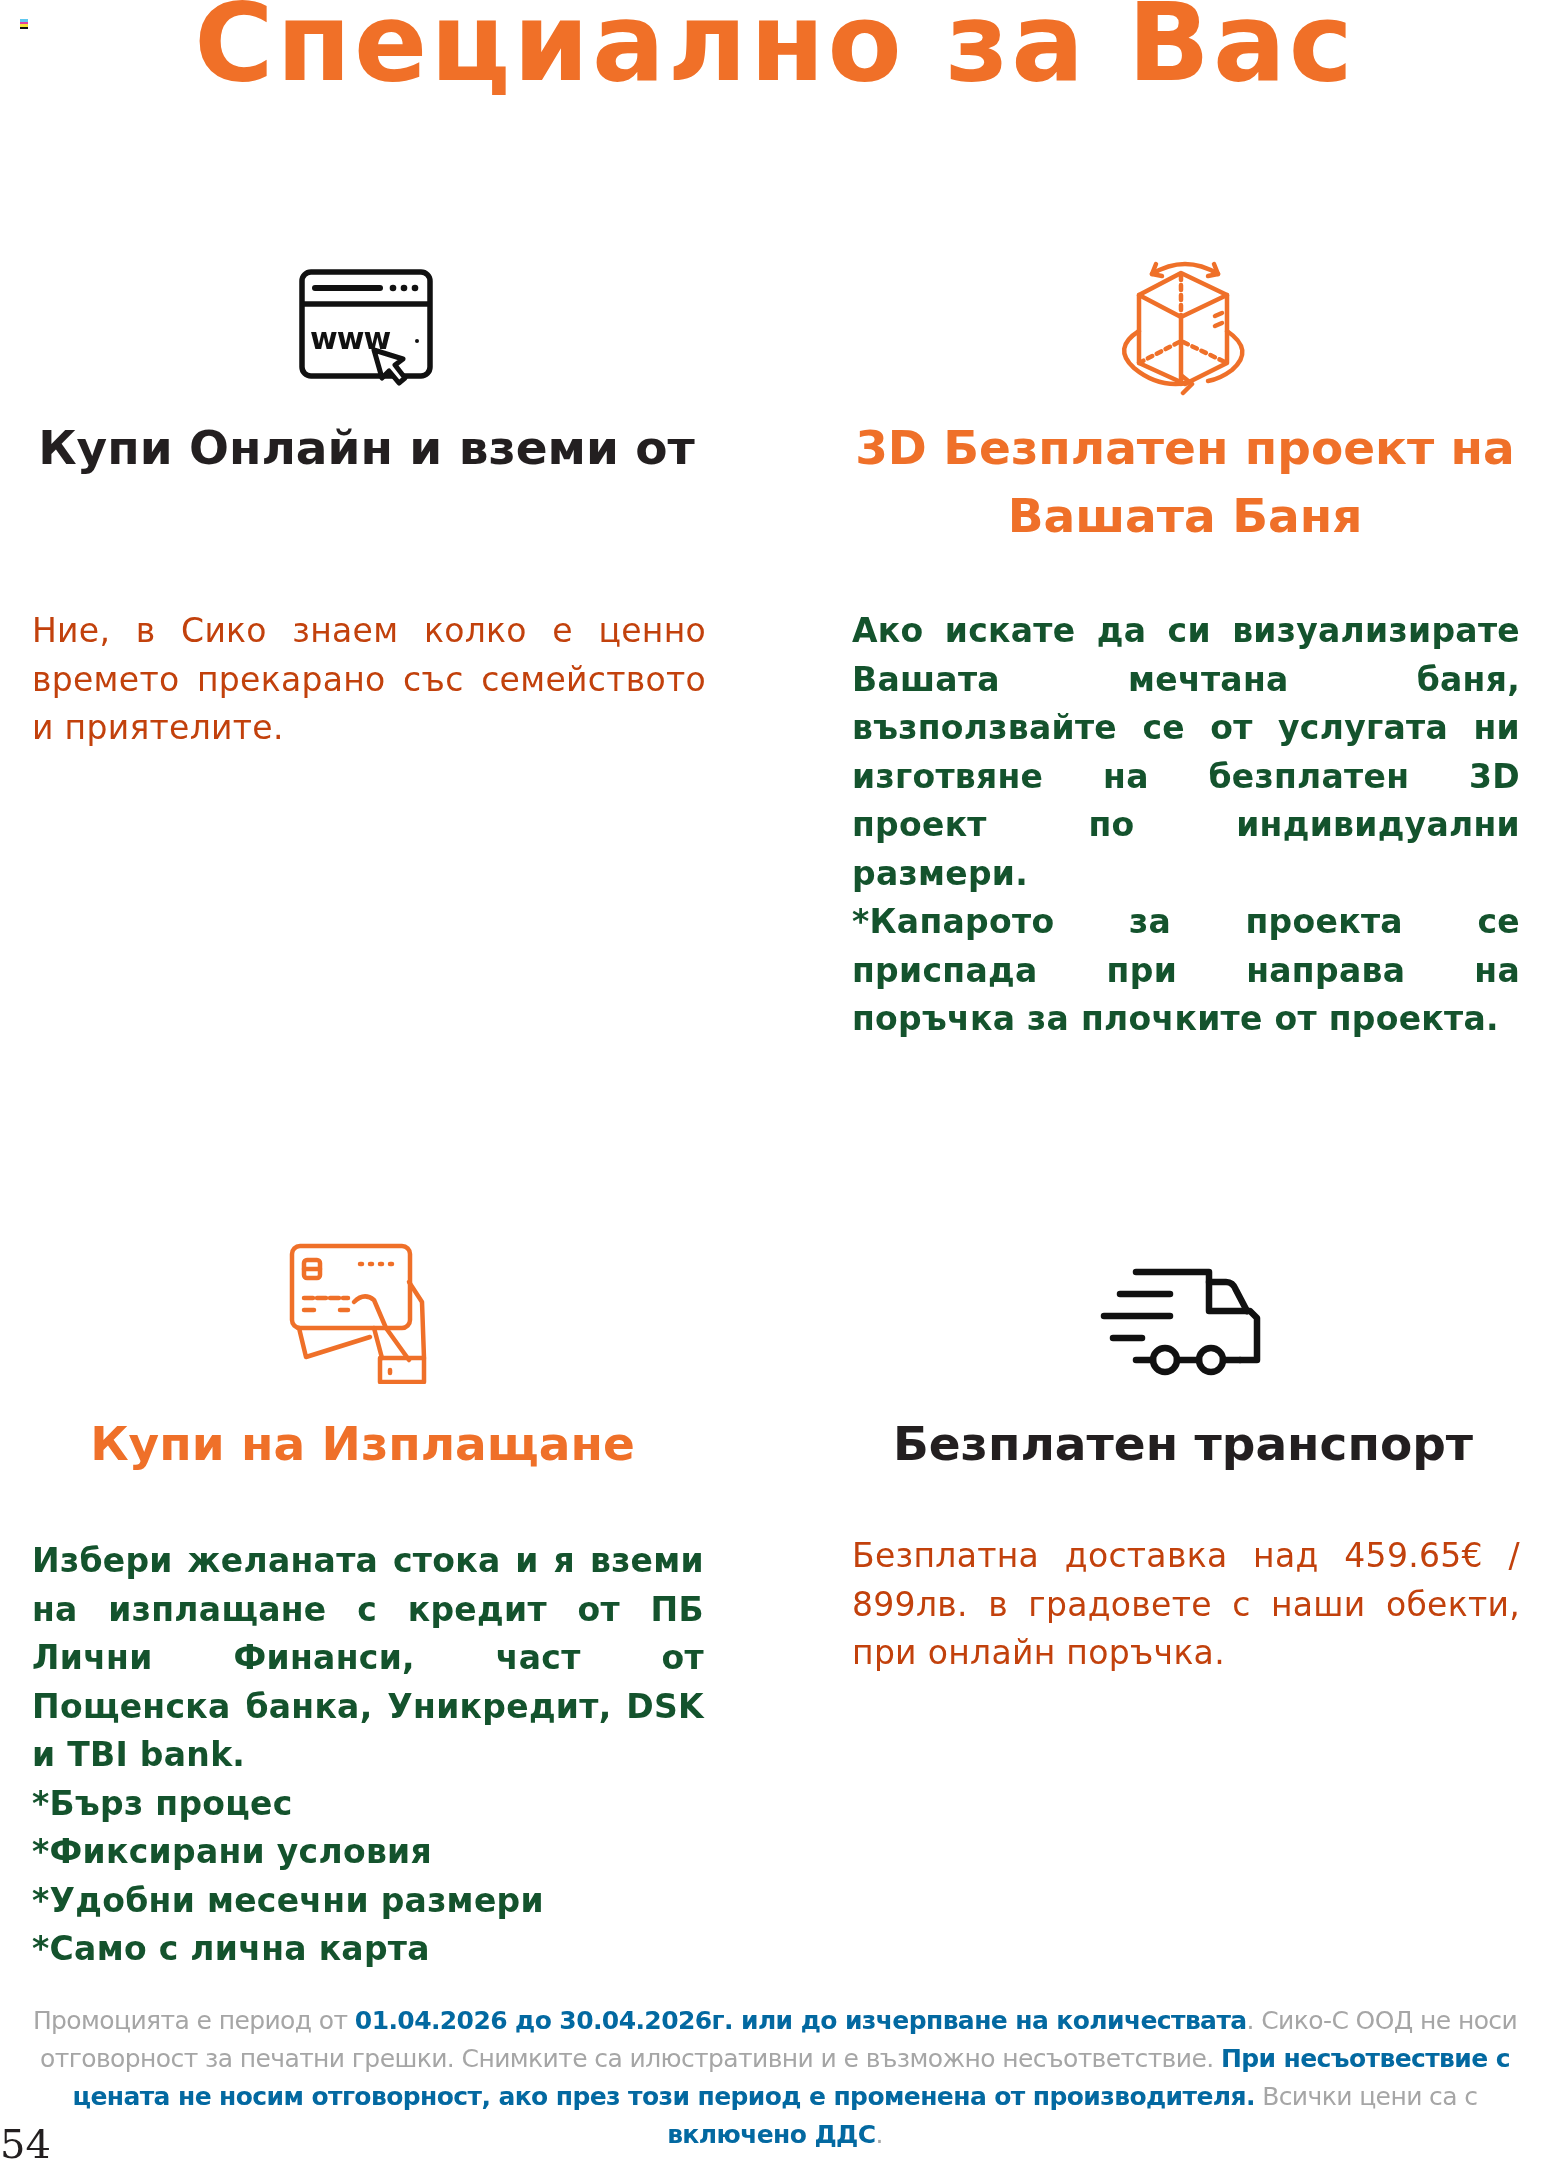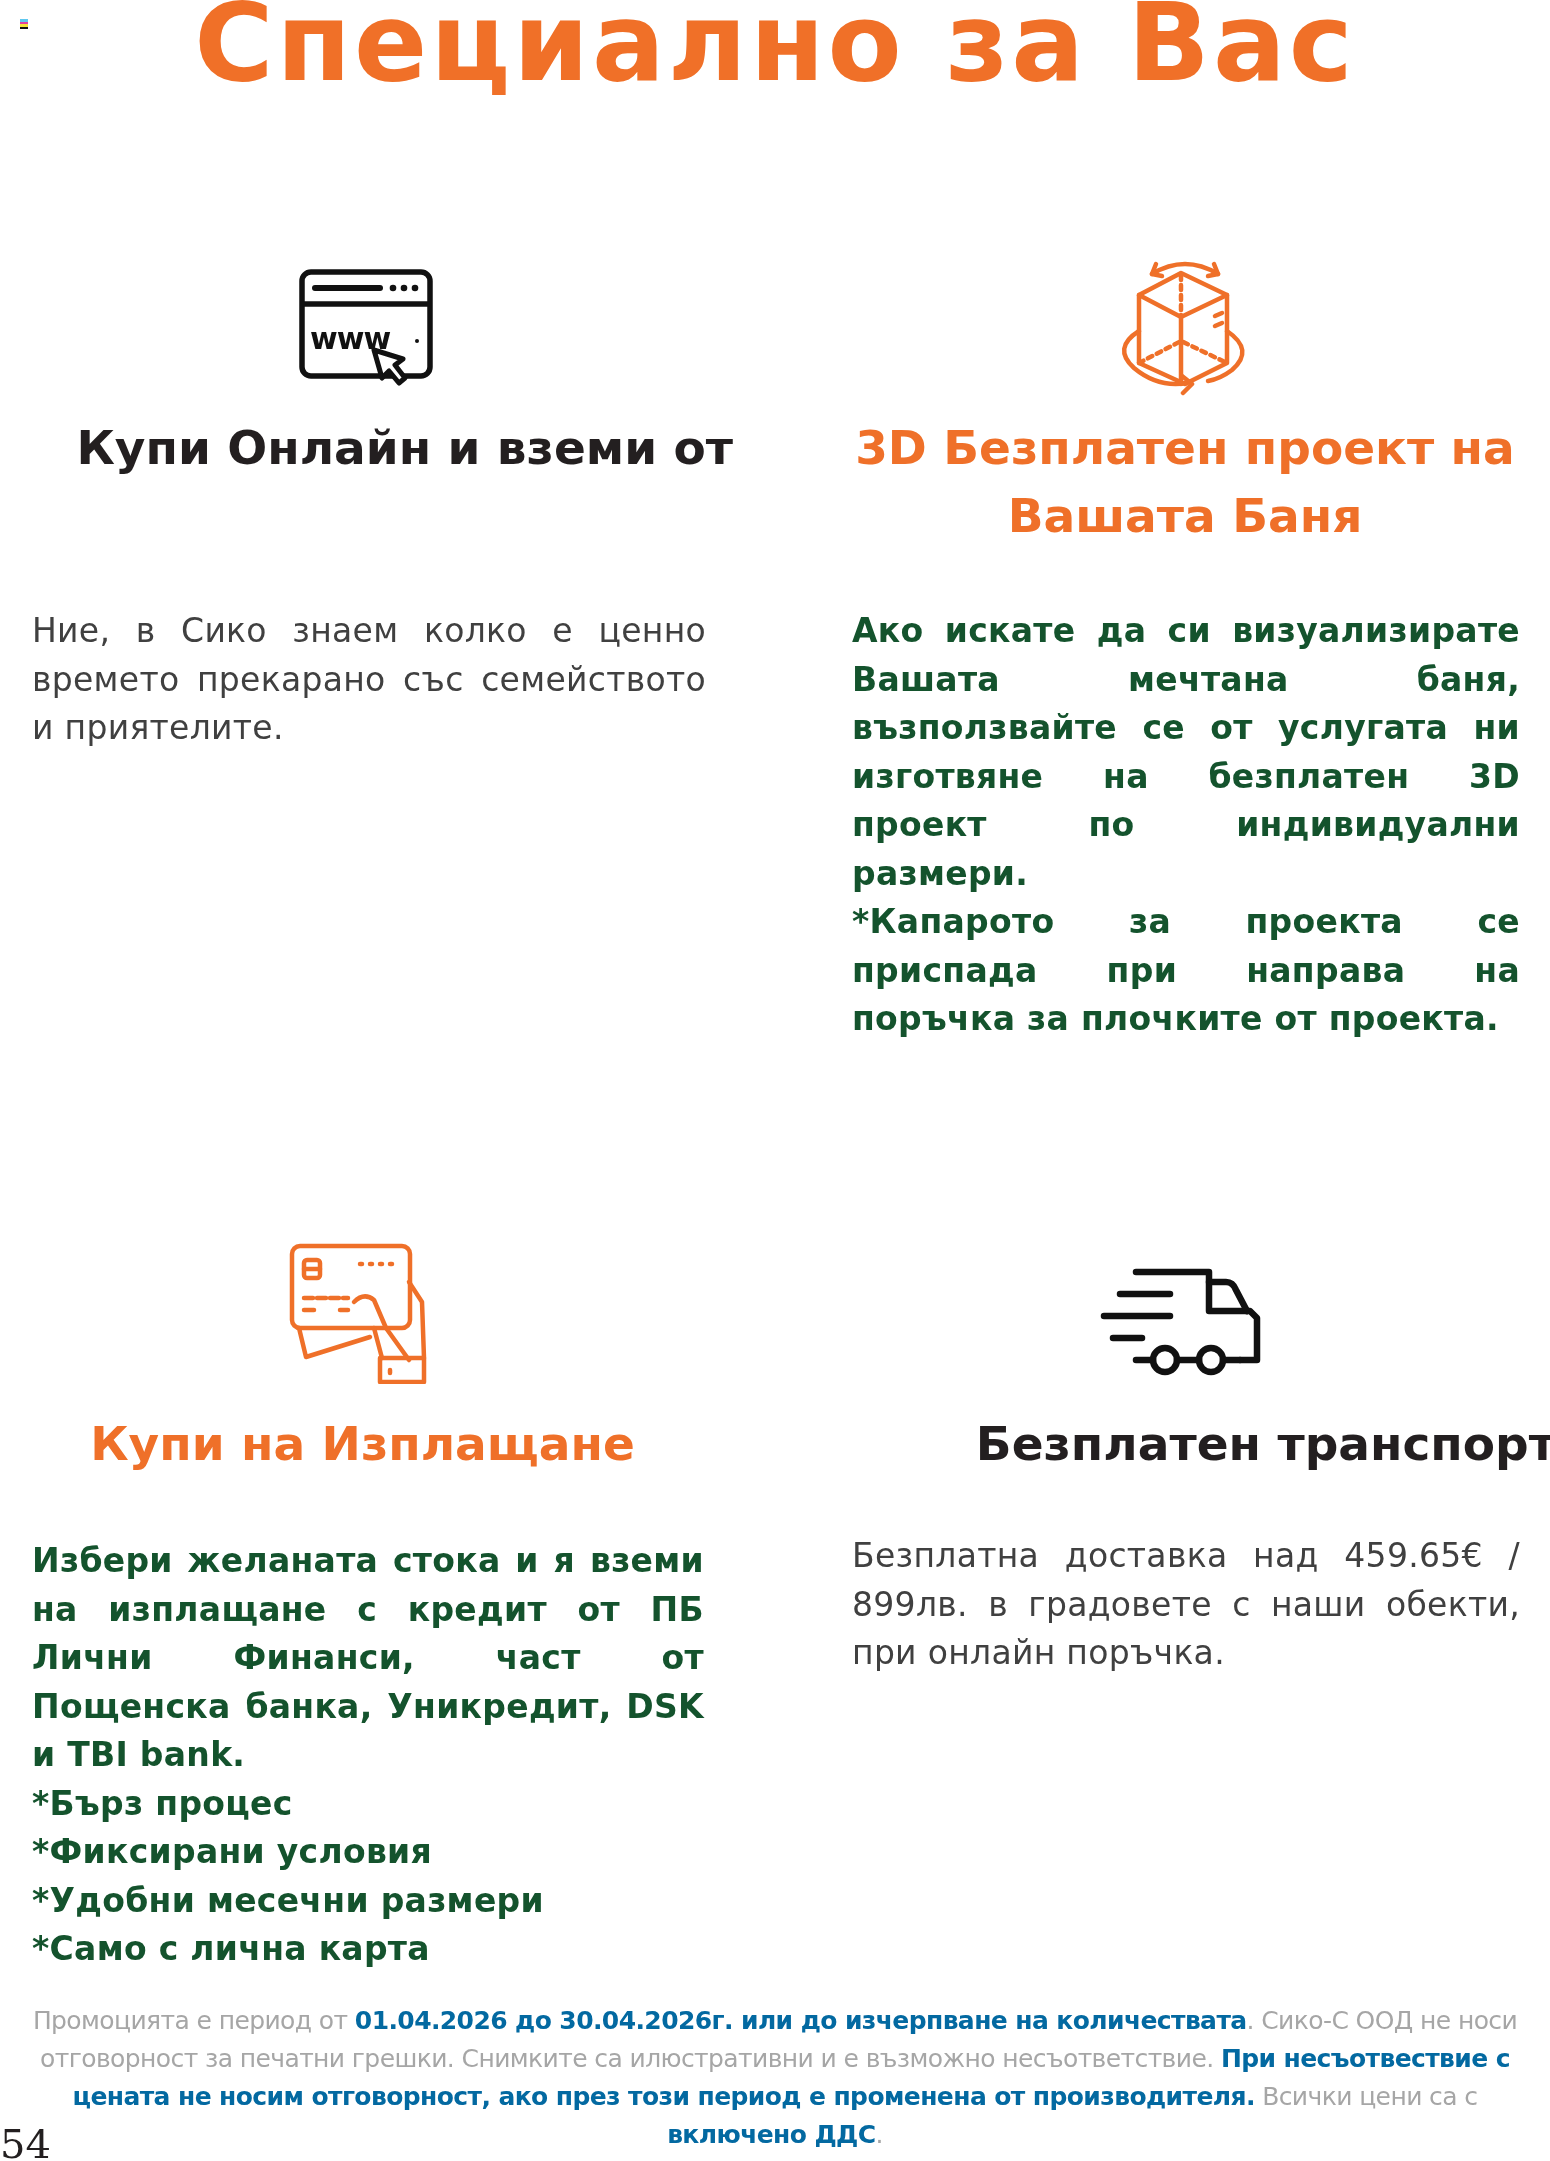--- a/index.html
+++ b/index.html
@@ -3,24 +3,24 @@
 <meta charset="utf-8">
 <style>
   html, body { margin:0; padding:0; background:#ffffff; }
   body { width:1550px; height:2161px; position:relative; overflow:hidden; font-family:"DejaVu Sans", sans-serif; color:#231f20; }
   .abs { position:absolute; }
   .print-mark { left:20px; top:19px; width:8px; height:10px; }
   .print-mark span { display:block; height:2.5px; }
   .title { left:0; top:-22px; width:1550px; text-align:center; font-family:"DejaVu Sans", sans-serif; font-weight:bold; font-size:108px; letter-spacing:3px; color:#f07028; line-height:130px; }
   .icon { position:absolute; }
   .heading { position:absolute; text-align:center; font-family:"DejaVu Sans", sans-serif; font-weight:bold; font-size:47px; line-height:68px; }
-  .heading.dark { color:#231f20;text-align:right; }
+  .heading.dark { color:#231f20; }
   .heading.orange { color:#ef7029; }
   .body { position:absolute; font-family:"DejaVu Sans", sans-serif; font-size:33px; line-height:48.5px; text-align:justify; text-align-last:left; letter-spacing:0.3px; }
-  .body.dark { color:#404040; }
+  .body.dark { color:#c2410c; }
   .body.orange { color:#14532d;font-weight:bold; }
   .body p { margin:0; }
   .footer { left:0; width:1550px; top:2002px; text-align:center; font-family:"DejaVu Sans", sans-serif; font-size:25px; line-height:38px; color:#a6a6a6; letter-spacing:-0.6px; }
   .footer b { color:#0369a1; font-weight:bold; }
   .page-num { left:0; top:2122px; font-family:"DejaVu Serif", serif; font-size:40px; color:#231f20; line-height:44px; }
 </style>
 </head>
 <body>
 
 <div class="abs print-mark">

